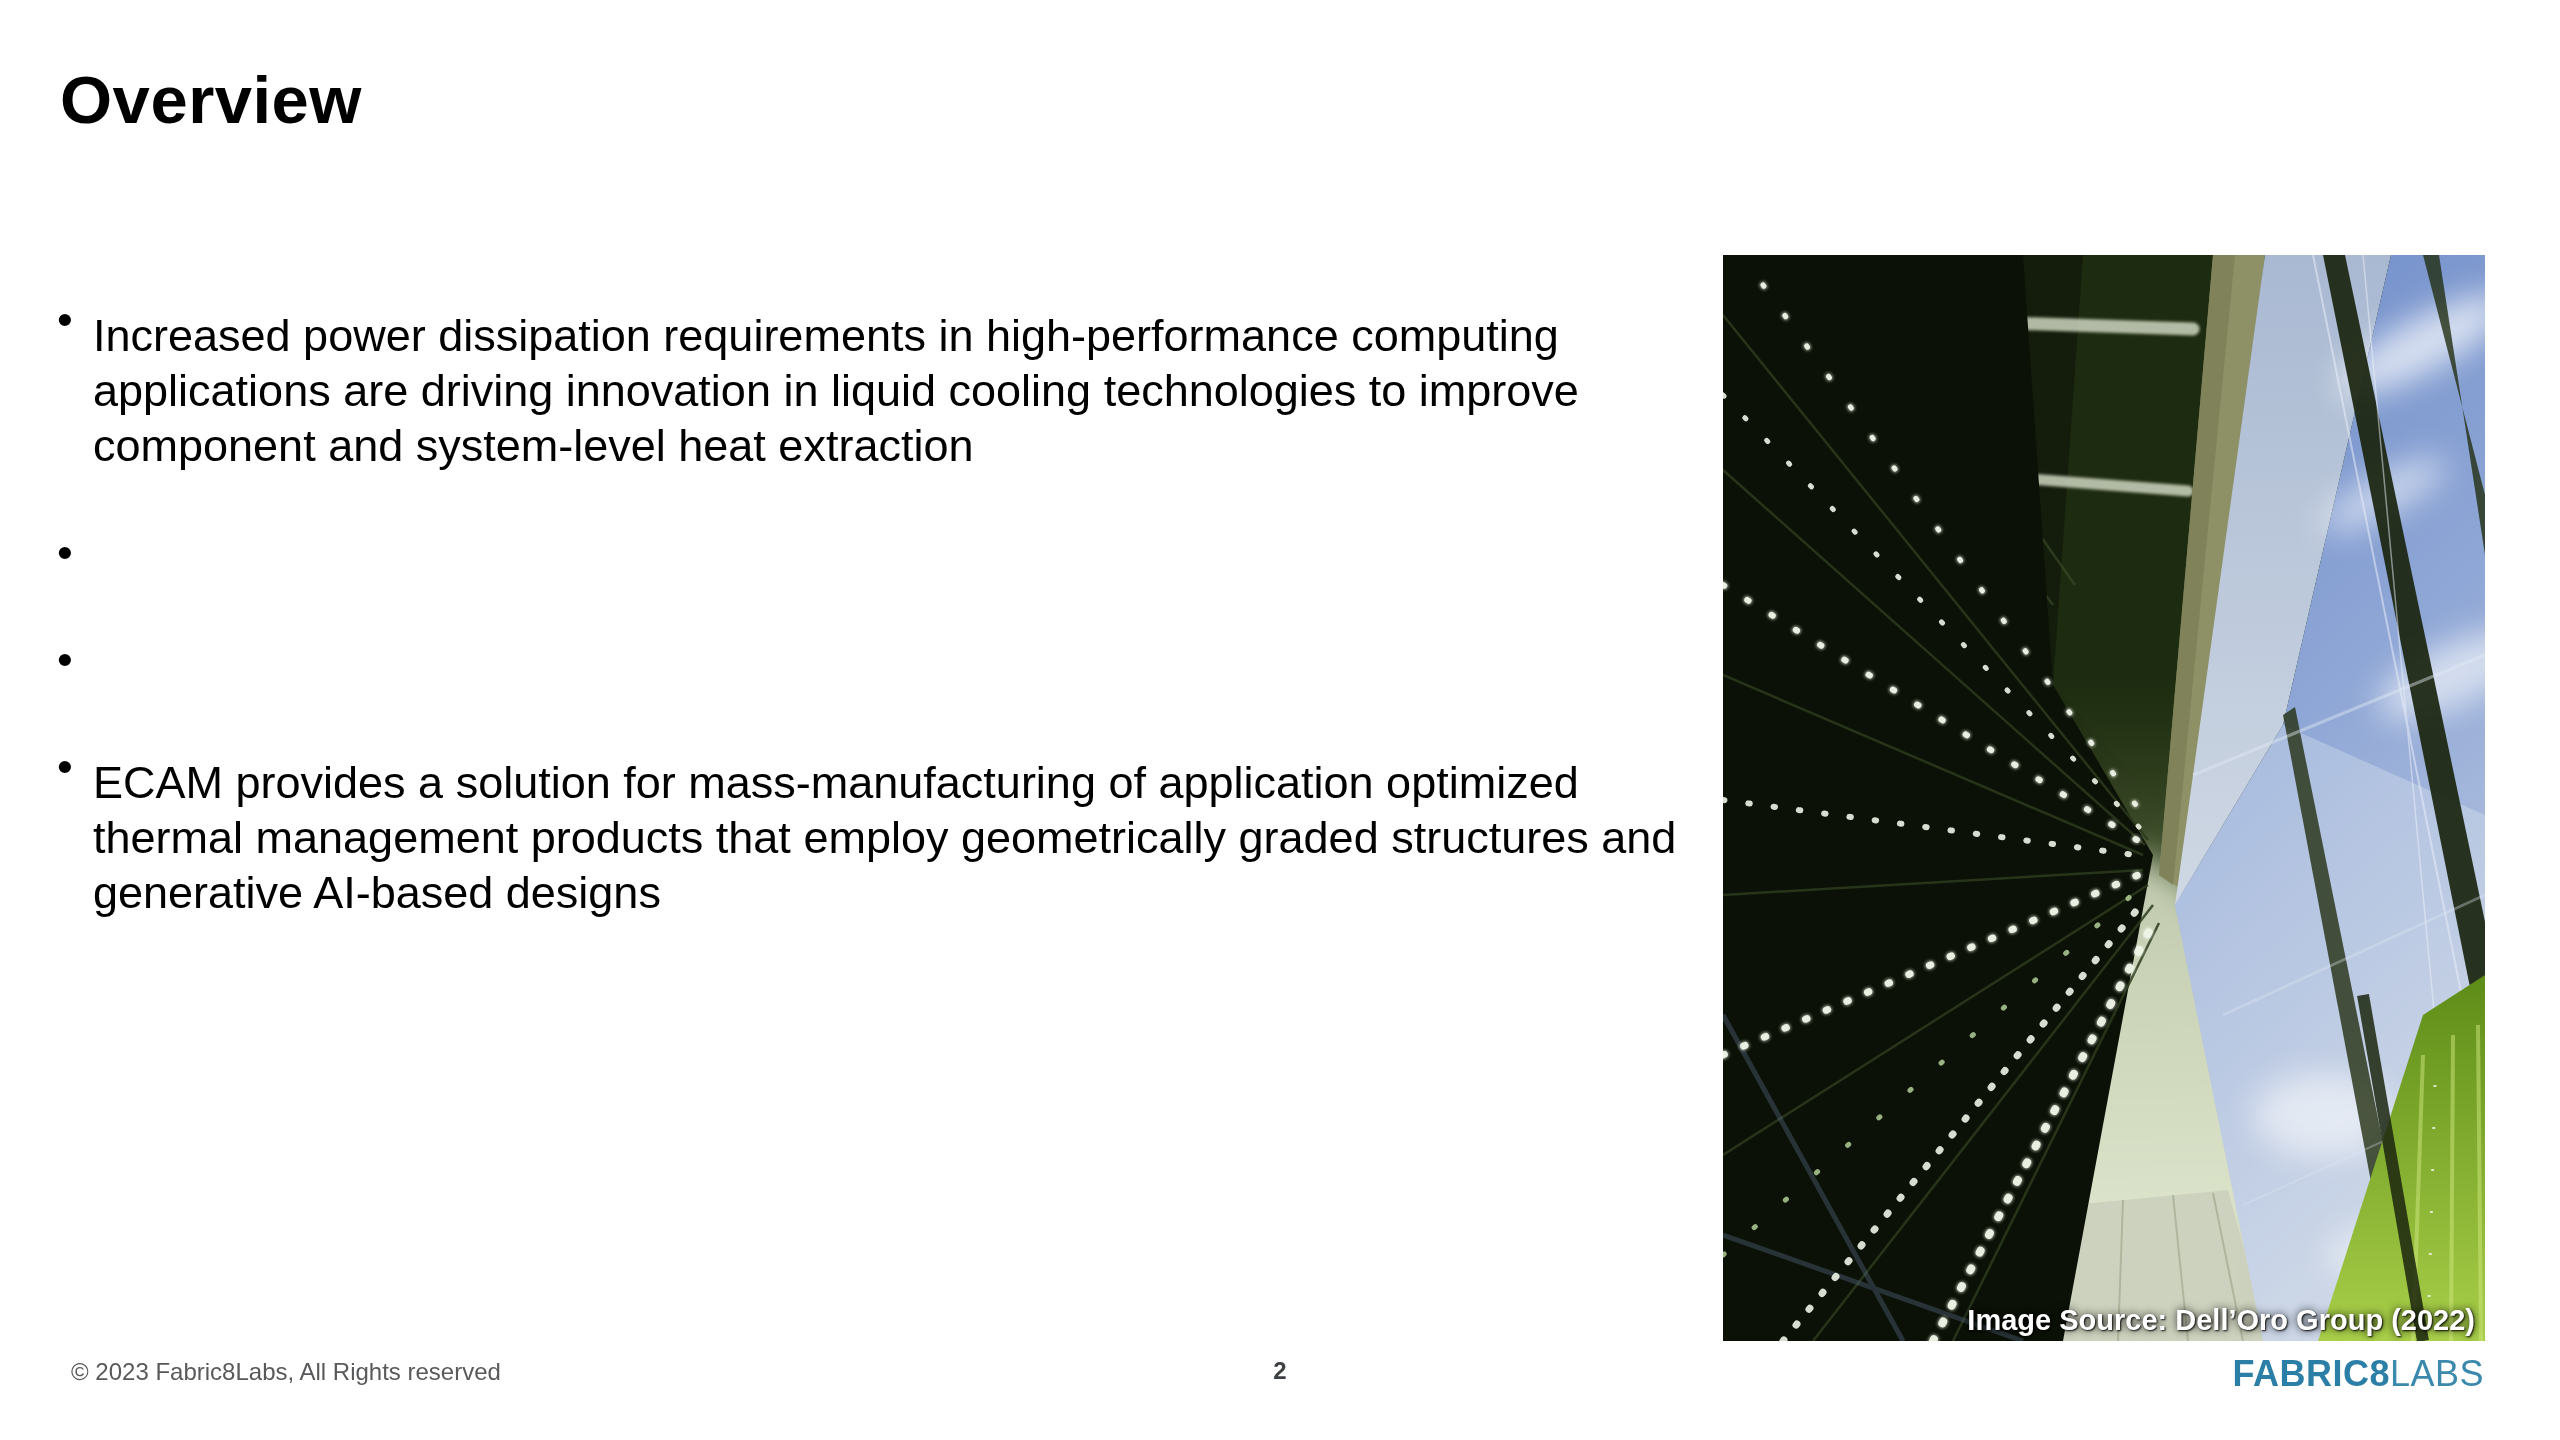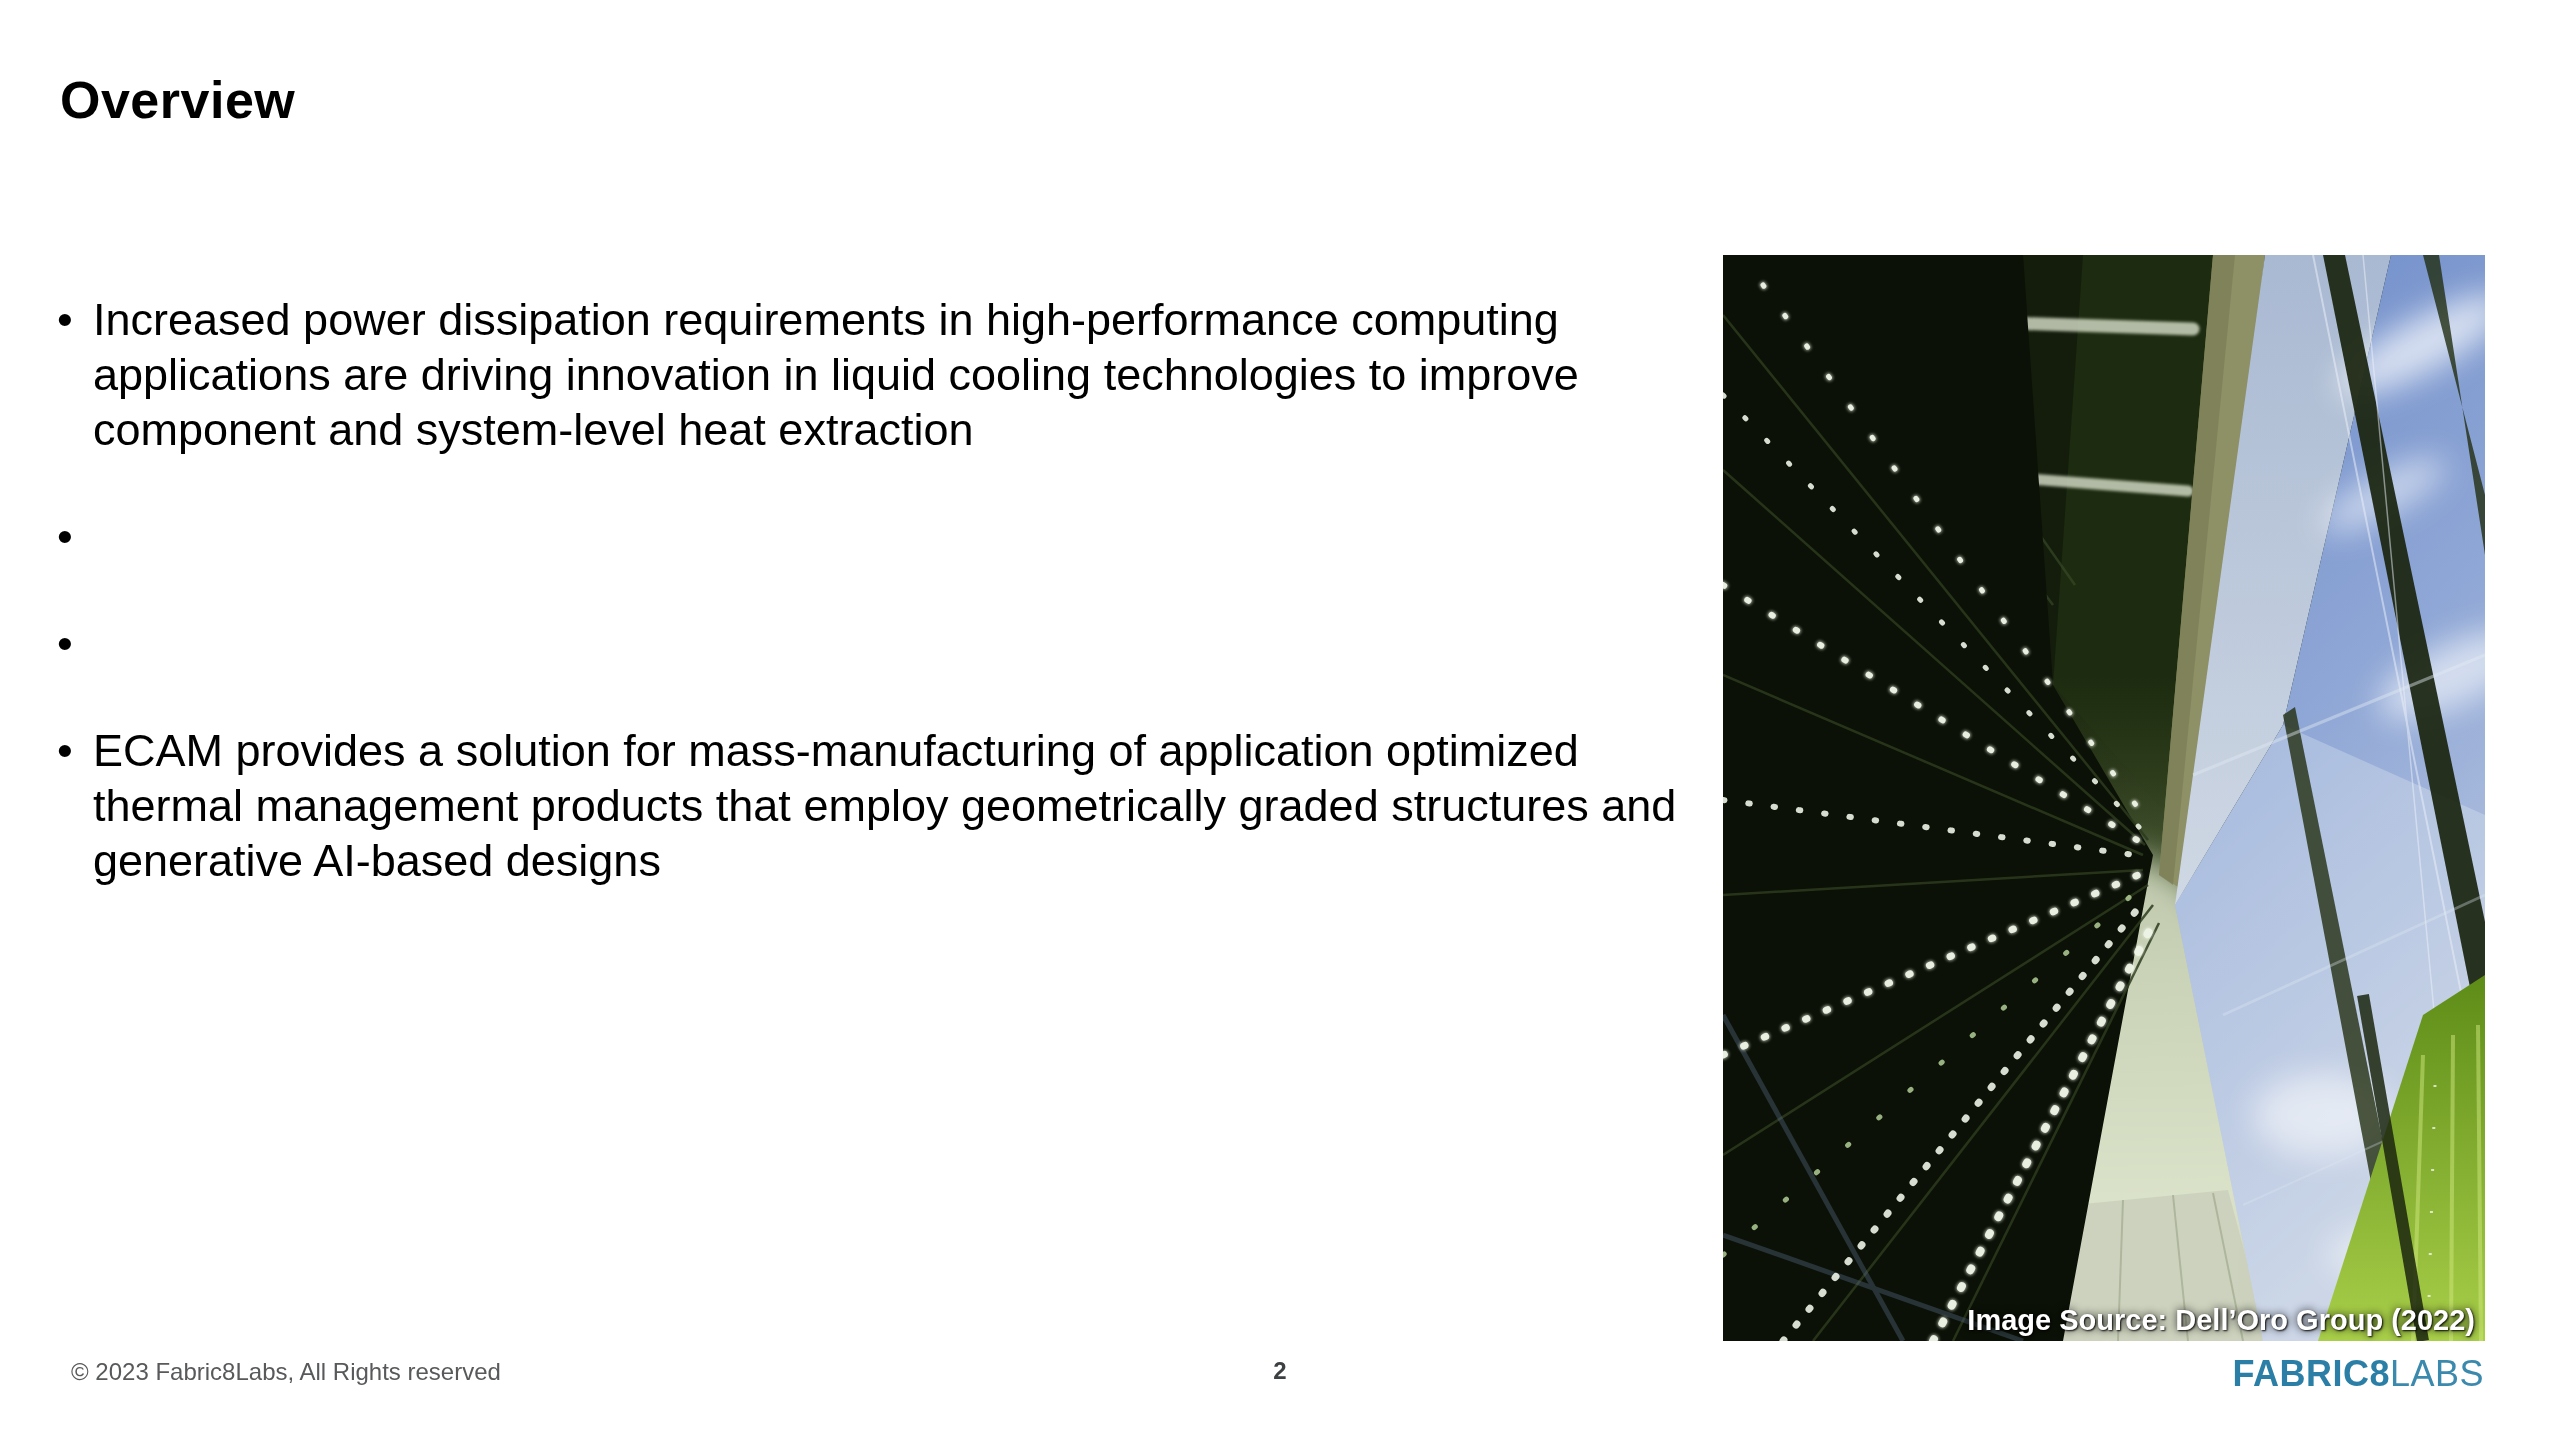--- a/index.html
+++ b/index.html
@@ -4,36 +4,37 @@
 <style>
   * { margin:0; padding:0; box-sizing:border-box; }
   html,body { background:#ffffff; }
   body { font-family:"Liberation Sans", sans-serif; }
   .slide {
     position:relative; width:2560px; height:1440px;
     background:#ffffff; overflow:hidden;
   }
   .title {
     position:absolute; left:60px; top:62px;
-    font-size:52px; font-weight:700; color:#000000; line-height:76px;
+    font-size:67px; font-weight:700; color:#000000; line-height:76px;
     letter-spacing:0.5px;
   }
   .bullets {
     position:absolute; left:57px; top:292px; width:1660px;
     list-style:none;
   }
   .bullet { display:flex; }
   .bullet + .bullet { margin-top:52px; }
   .marker {
     flex:0 0 36px; width:36px;
     font-size:45px; line-height:55px; color:#000000;
   }
   .btext {
     font-size:45px; line-height:55px; color:#000000;
     white-space:pre-line;
+    margin-top:16px;
   }
   .photo {
     position:absolute; left:1723px; top:255px; width:762px; height:1086px;
     overflow:hidden; background:#ec4899;
   }
   .photo svg { display:block; width:762px; height:1086px; }
   .caption {
     position:absolute; right:10px; bottom:4px;
     font-size:29px; font-weight:700; color:#ffffff;
     text-shadow:0 0 8px rgba(0,0,0,0.85), 1px 1px 2px rgba(0,0,0,0.9);

